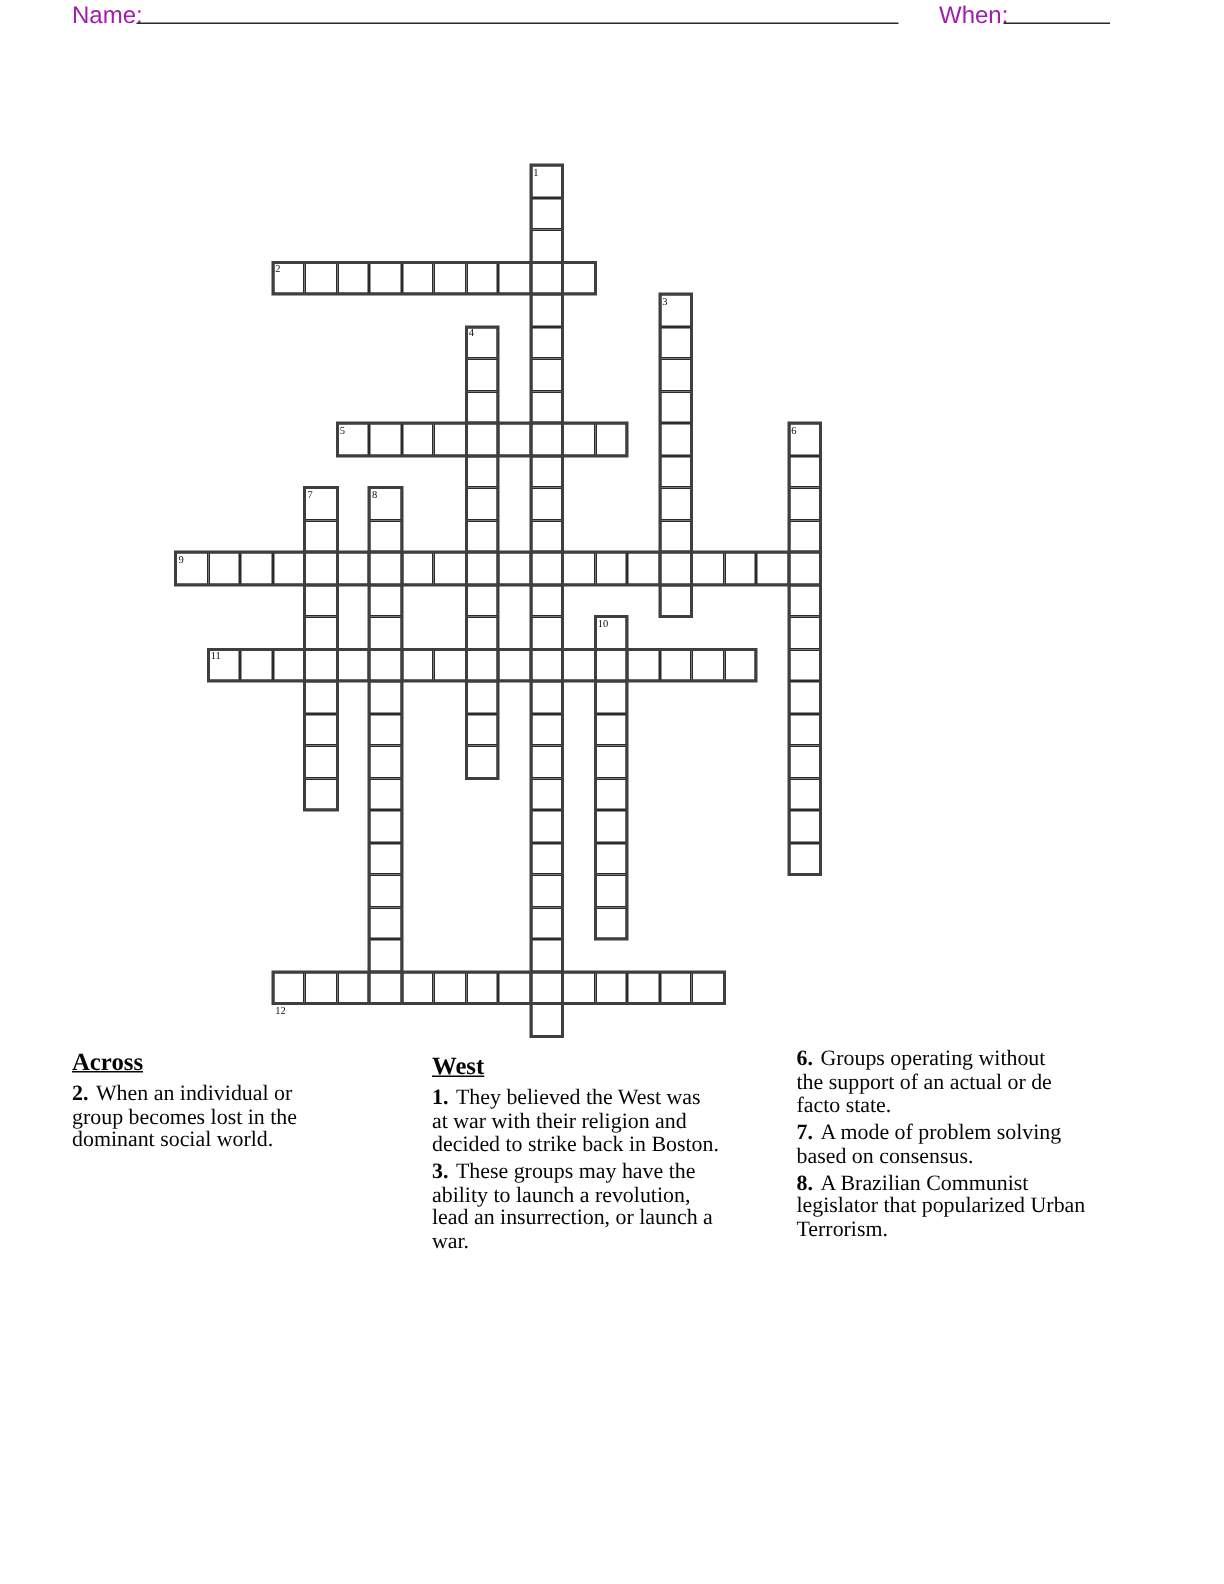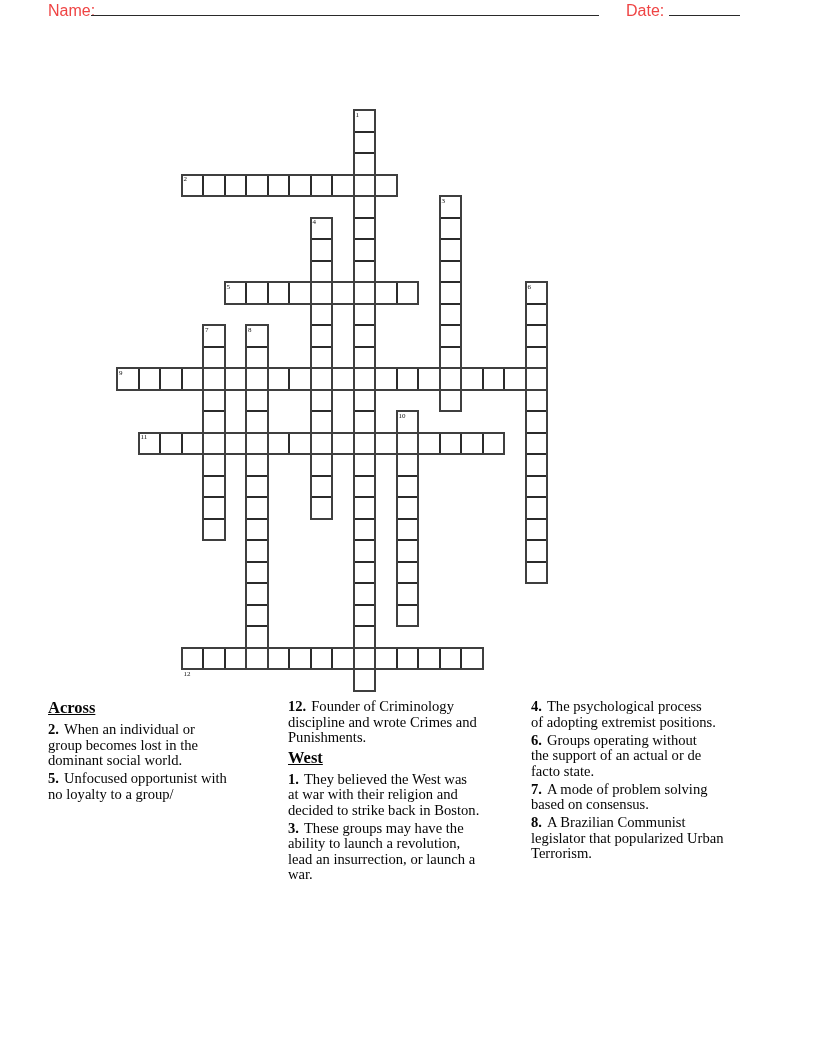--- a/index.html
+++ b/index.html
@@ -3,21 +3,21 @@
 <meta charset="utf-8">
 <style>
   html,body{margin:0;padding:0;background:#ffffff;}
   .page{
     position:relative;width:816px;height:1056px;background:#fff;overflow:hidden;
     font-family:"Liberation Serif", serif;color:#000;
   }
   
   .topbar-label{
     position:absolute;top:2px;font-family:"Liberation Sans", sans-serif;
-    font-size:16px;color:#ef4444;
+    font-size:16px;color:#a21caf;
   }
   #name-label{left:48px;}
   #date-label{left:626px;}
   .fill-line{
     position:absolute;top:1px;height:14px;border-bottom:1.6px solid #2a2a2a;
   }
   #name-line{left:91px;width:508px;}
   #date-line{left:669px;width:71px;}
   
   .title{
@@ -54,21 +54,21 @@
   .clue-num{font-weight:bold;margin-right:5px;}
   .clue-text{white-space:pre-line;}
 </style>
 </head>
 <body>
 
 <div class="page">
 
   <span class="topbar-label" id="name-label">Name:</span>
   <span class="fill-line" id="name-line"></span>
-  <span class="topbar-label" id="date-label">Date:</span>
+  <span class="topbar-label" id="date-label">When:</span>
   <span class="fill-line" id="date-line"></span>
 
 
   <div class="grid" id="crossword-grid">
       <div class="cell" style="left: 236.5px; top: 0px; width: 21.5px; height: 21.5px;"></div>
       <div class="cell" style="left: 236.5px; top: 21.5px; width: 21.5px; height: 21.5px;"></div>
       <div class="cell" style="left: 236.5px; top: 43px; width: 21.5px; height: 21.5px;"></div>
       <div class="cell" style="left: 236.5px; top: 64.5px; width: 21.5px; height: 21.5px;"></div>
       <div class="cell" style="left: 236.5px; top: 86px; width: 21.5px; height: 21.5px;"></div>
       <div class="cell" style="left: 236.5px; top: 107.5px; width: 21.5px; height: 21.5px;"></div>
@@ -245,41 +245,34 @@
       <div class="cell-num" style="left: 23.5px; top: 324px;">11</div>
       <div class="word-outline" style="left: 63.5px; top: 536.5px; width: 303px; height: 23.5px;"></div>
       <div class="cell-num" style="left: 66.5px; top: 561px;">12</div>
     </div>
 
   <div class="clues-col" id="clues-col-1">
     <p class="clue-head">Across</p>
     <p class="clue"><b class="clue-num">2.</b><span class="clue-text">When an individual or
 group becomes lost in the
 dominant social world.</span></p>
-    <p class="clue"><b class="clue-num">5.</b><span class="clue-text">Unfocused opportunist with
-no loyalty to a group/</span></p>
   </div>
 
   <div class="clues-col" id="clues-col-2">
-    <p class="clue"><b class="clue-num">12.</b><span class="clue-text">Founder of Criminology
-discipline and wrote Crimes and
-Punishments.</span></p>
     <p class="clue-head" id="down-header">West</p>
     <p class="clue"><b class="clue-num">1.</b><span class="clue-text">They believed the West was
 at war with their religion and
 decided to strike back in Boston.</span></p>
     <p class="clue"><b class="clue-num">3.</b><span class="clue-text">These groups may have the
 ability to launch a revolution,
 lead an insurrection, or launch a
 war.</span></p>
   </div>
 
   <div class="clues-col" id="clues-col-3">
-    <p class="clue"><b class="clue-num">4.</b><span class="clue-text">The psychological process
-of adopting extremist positions.</span></p>
     <p class="clue"><b class="clue-num">6.</b><span class="clue-text">Groups operating without
 the support of an actual or de
 facto state.</span></p>
     <p class="clue"><b class="clue-num">7.</b><span class="clue-text">A mode of problem solving
 based on consensus.</span></p>
     <p class="clue"><b class="clue-num">8.</b><span class="clue-text">A Brazilian Communist
 legislator that popularized Urban
 Terrorism.</span></p>
   </div>
 

